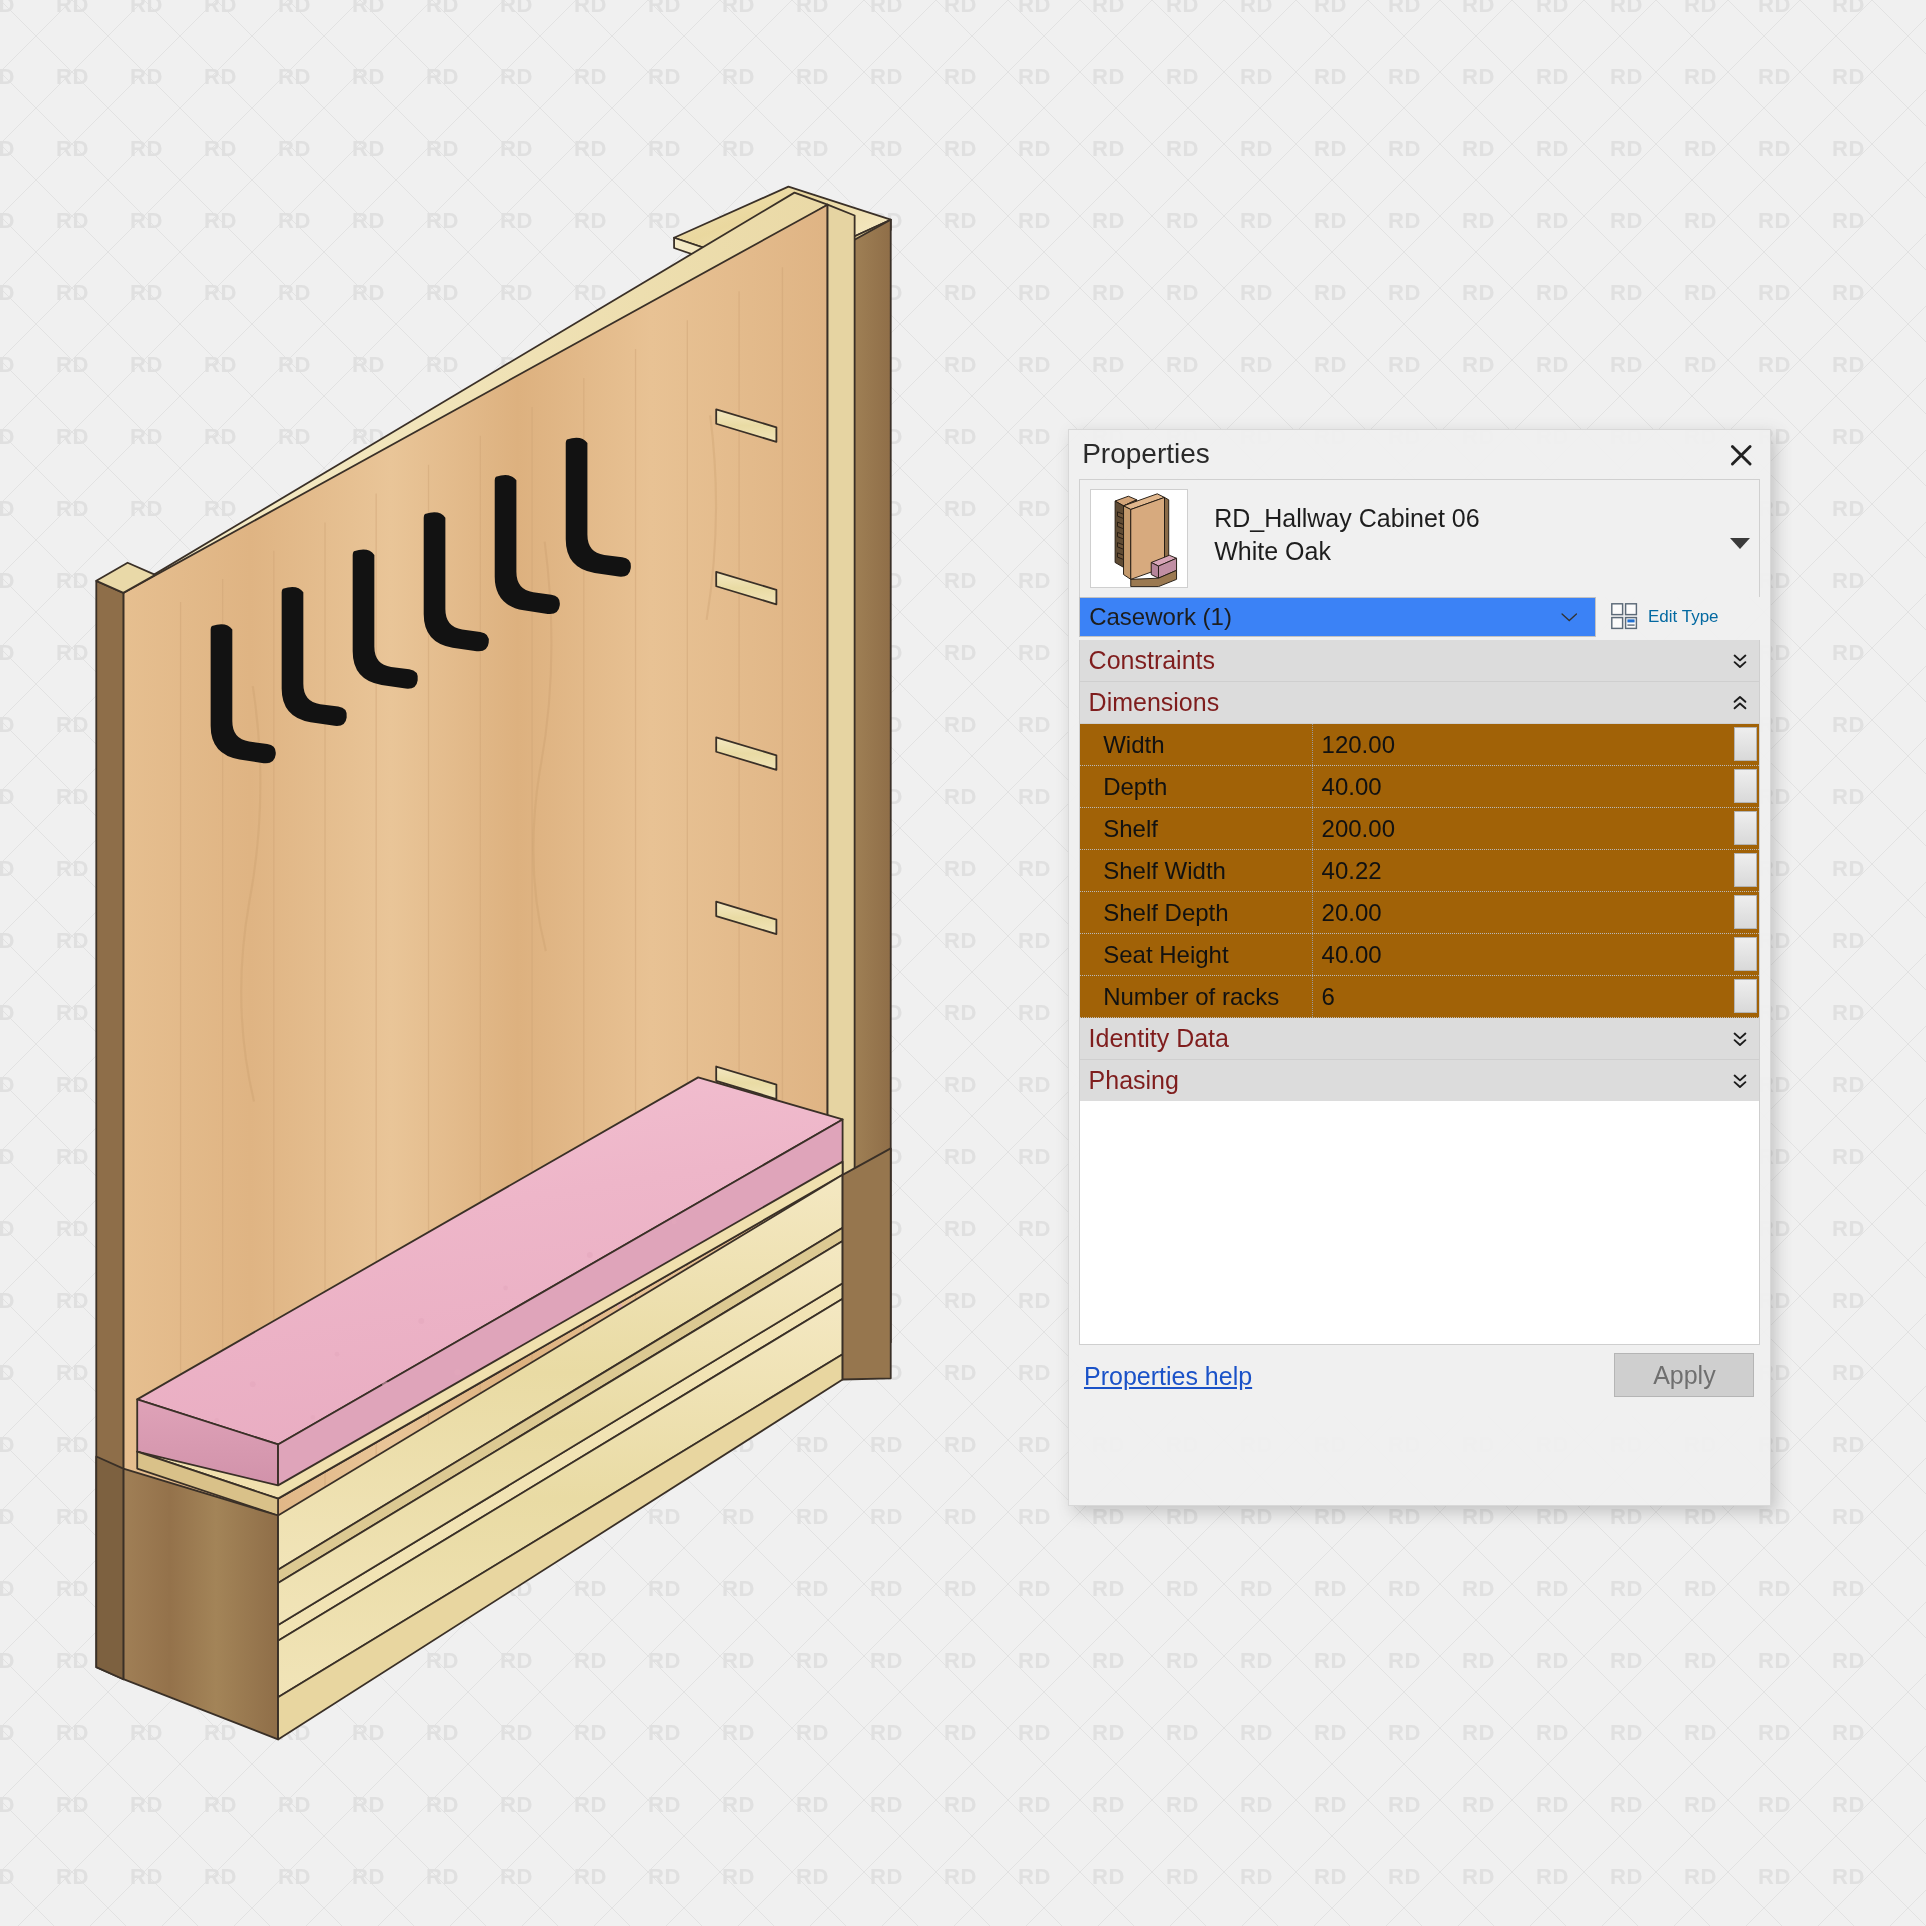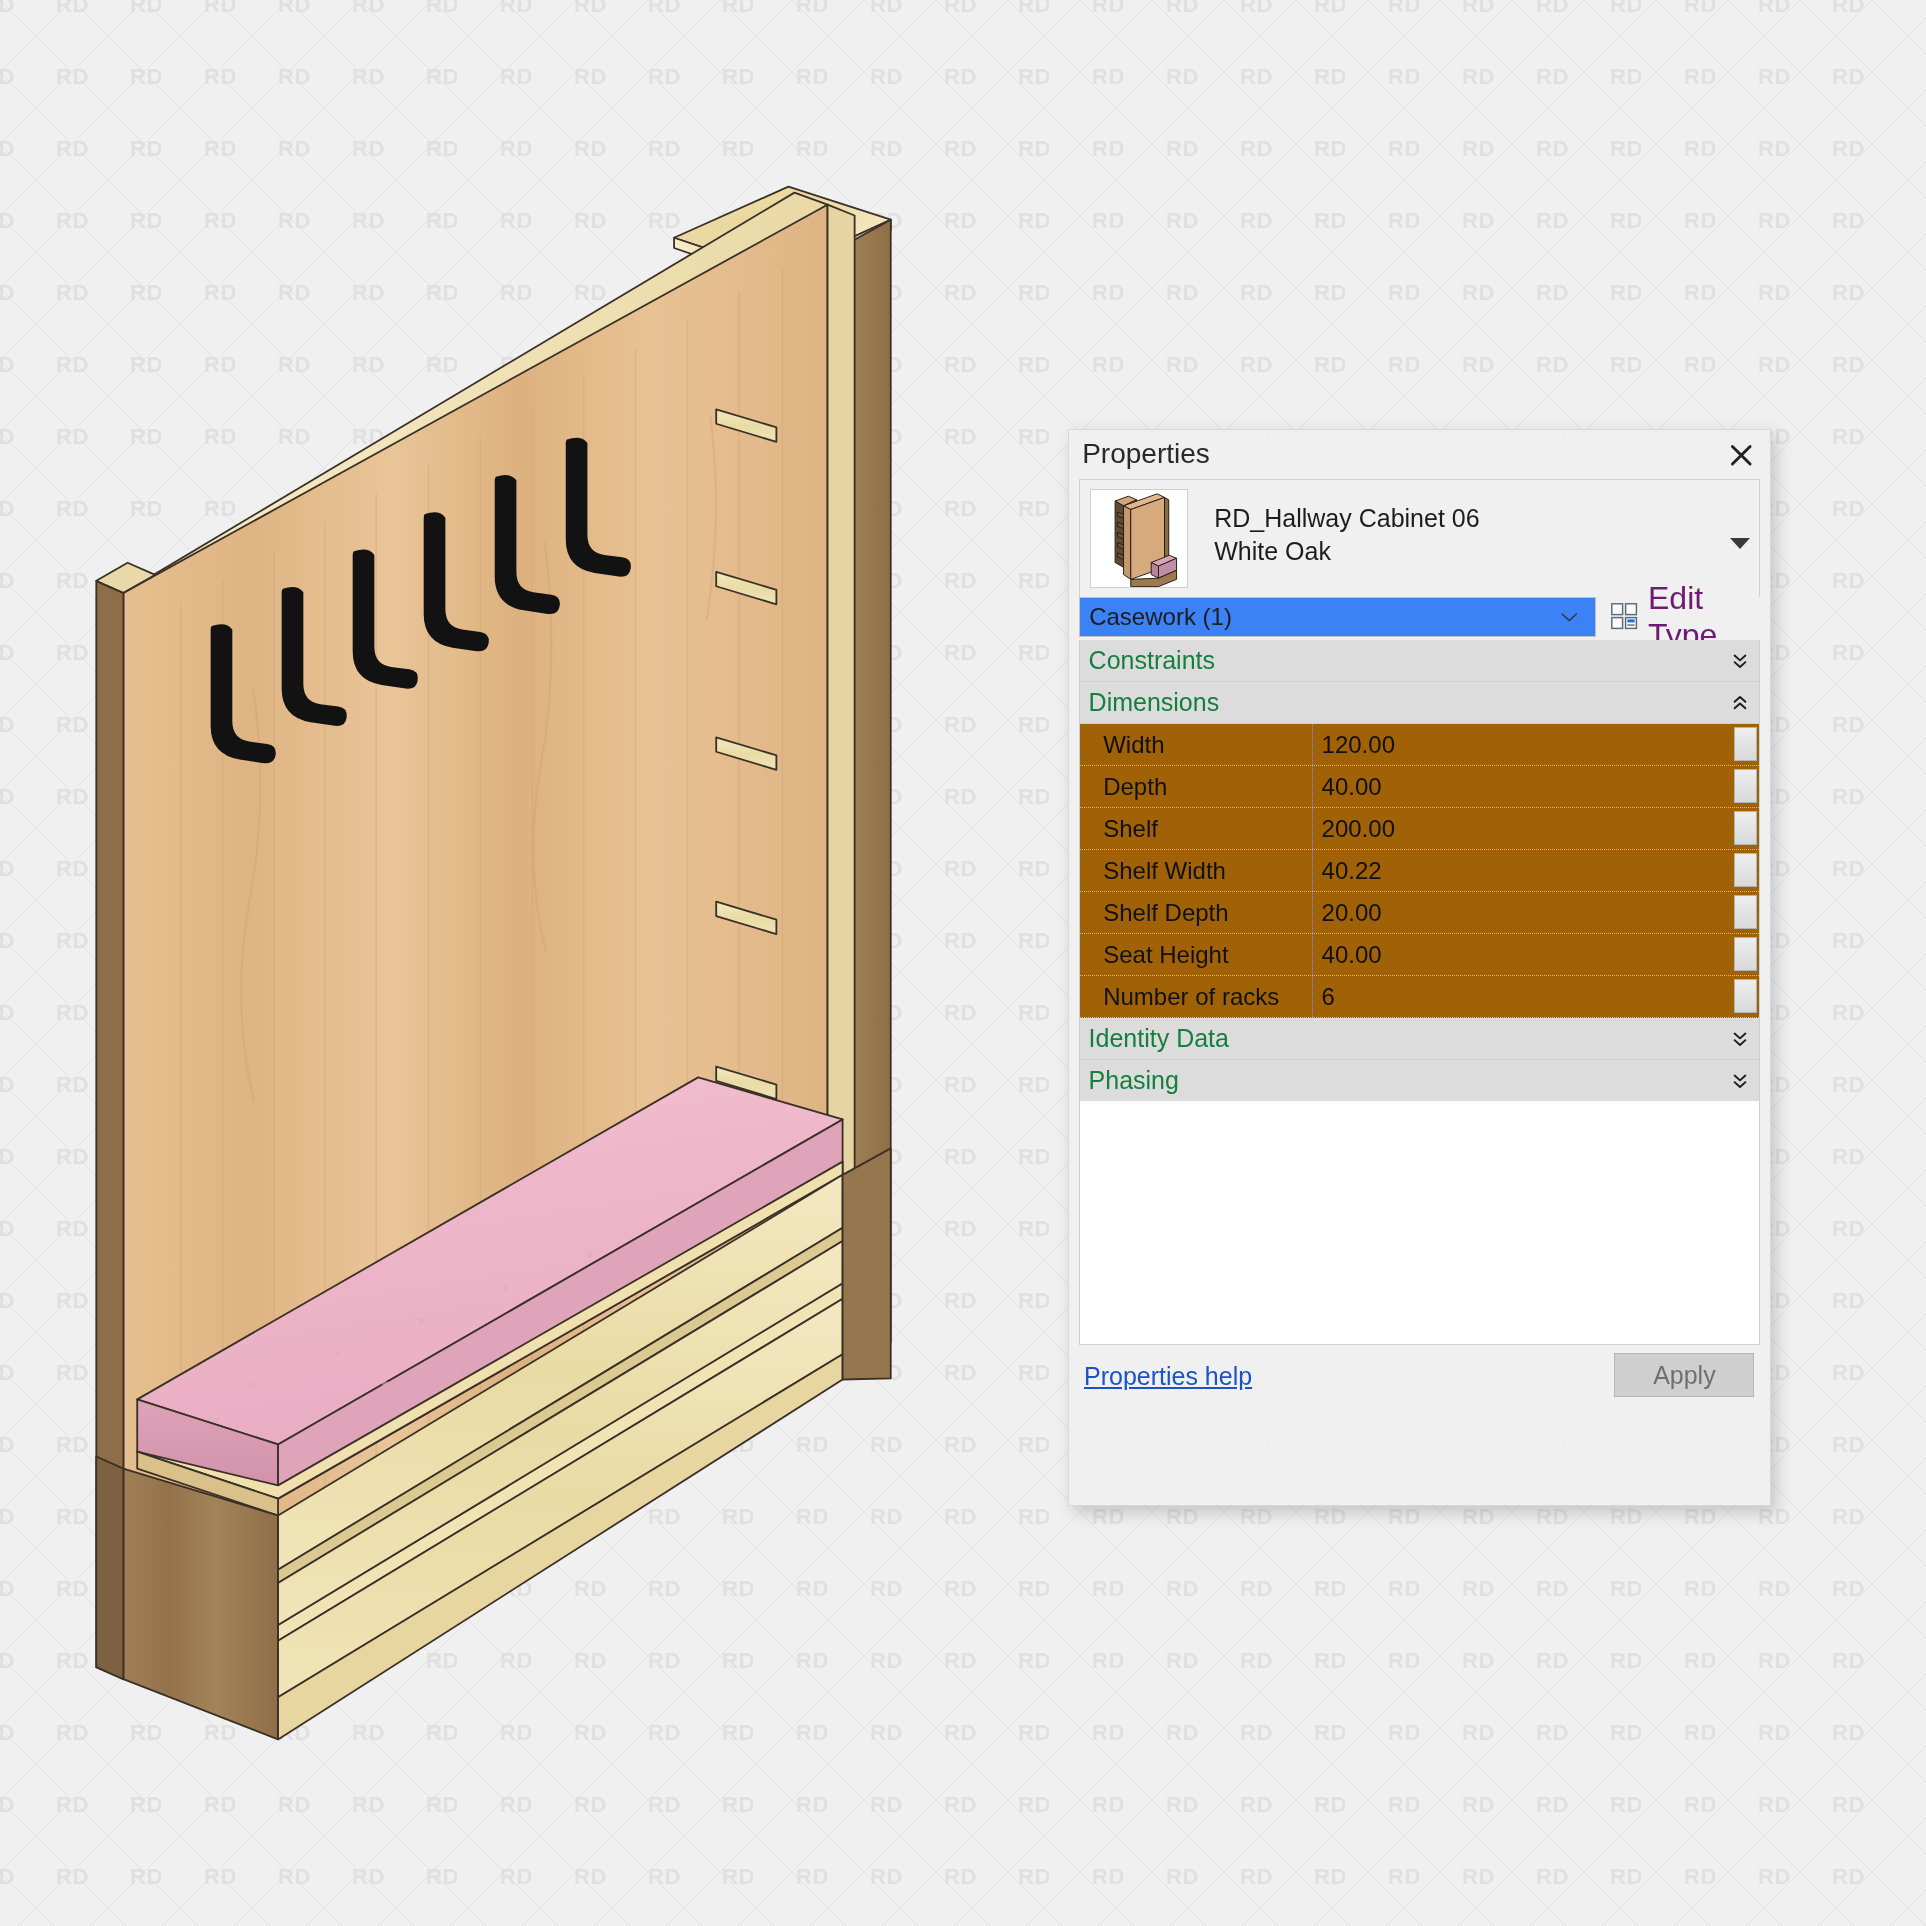--- a/index.html
+++ b/index.html
@@ -130,39 +130,39 @@
   }
   .family-select-chevron svg{width:20.5px;height:13.2px;display:block;}
   .edit-type-btn{
     position:absolute;left:531px;top:2.4px;
     height:36px;display:flex;align-items:center;gap:7.8px;
     cursor:pointer;
   }
   .edit-type-icon{width:30px;height:30px;flex:0 0 auto;}
   .edit-type-icon svg{display:block;}
   .edit-type-label{
-    font-size:32px;color:#701a75;
+    font-size:17px;color:#0369a1;
   }
 
   
   .param-table{
     position:relative;
     border-left:0.6px solid #cfcfcf;
     border-right:0.6px solid #cfcfcf;
   }
   .group-header{
     height:41px;
     background:#dcdcdc;
     position:relative;
     display:flex;align-items:center;
     cursor:pointer;
     border-bottom:0.6px solid #cfcfcf;
   }
   .group-header .gh-label{
-    padding-left:8.4px;font-size:25px;color:#15803d;
+    padding-left:8.4px;font-size:25px;color:#7f1d1d;
   }
   .group-header .gh-chevron{
     position:absolute;right:10.8px;top:50%;transform:translateY(-50%);
     width:18px;height:20.5px;
   }
   .group-header .gh-chevron svg{display:block;}
 
   .param-row{
     height:41px;
     background:#a16207;

